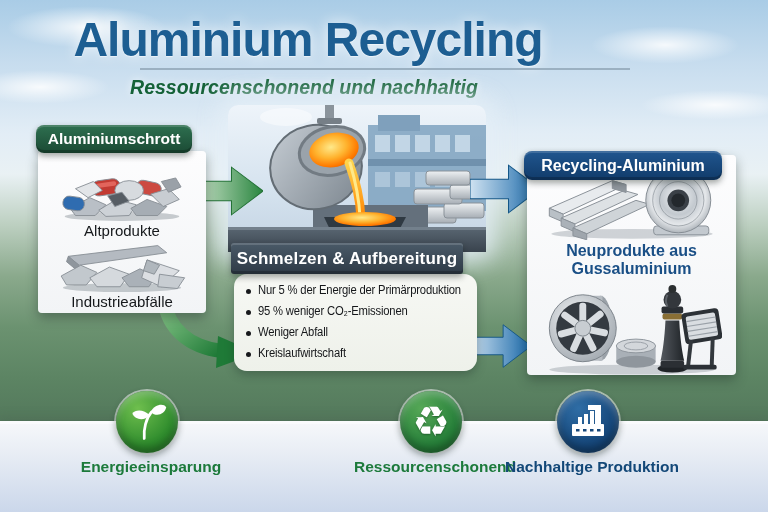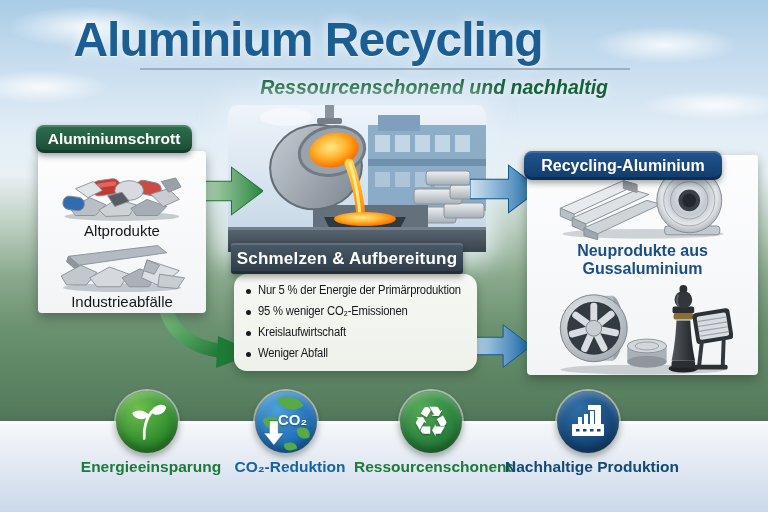--- a/index.html
+++ b/index.html
@@ -8,37 +8,37 @@
     background:linear-gradient(180deg,#a9cce6 0%,#c6dcee 12%,#e2edf6 26%,#e9f1f4 34%,
       #bccfc0 44%,#8aa98c 54%,#6b9270 64%,#5c8463 74%,#54795c 82%,#4f7457 82.3%);}
   .cloud{position:absolute;background:radial-gradient(ellipse at center,rgba(255,255,255,.85),rgba(255,255,255,0) 70%);}
   .band{position:absolute;left:0;top:421px;width:768px;height:91px;
     background:linear-gradient(180deg,#f5f7fa 0%,#e7ecf4 35%,#c9d6ea 100%);
     border-top:3px solid rgba(255,255,255,.9);box-shadow:0 -4px 10px rgba(70,90,80,.25);}
   .title{position:absolute;left:0;top:12px;width:616px;text-align:center;
     font-size:48px;font-weight:bold;letter-spacing:-1px;color:#1d5e92;
     text-shadow:0 0 14px rgba(255,255,255,.9),0 1px 1px rgba(255,255,255,.6);}
   .title-underline{position:absolute;left:140px;top:68px;width:490px;height:2px;background:#9bb0c1;}
-  .subtitle{position:absolute;left:0;top:76px;width:608px;text-align:right;
+  .subtitle{position:absolute;left:0;top:76px;width:608px;text-align:center;
     font-size:19.5px;font-weight:bold;font-style:italic;color:#156238;
     text-shadow:0 0 8px rgba(255,255,255,.8);}
   .panel-header{position:absolute;display:flex;align-items:center;justify-content:center;
     color:#fff;font-weight:bold;border-radius:8px;z-index:6;
     box-shadow:0 3px 6px rgba(20,30,25,.4),inset 0 -3px 0 rgba(0,0,0,.22),inset 0 2px 0 rgba(255,255,255,.15);}
   .hdr-green{left:36px;top:125px;width:156px;height:28px;font-size:15.5px;
     background:linear-gradient(180deg,#2e7050,#1b4a34);}
   .hdr-navy{left:524px;top:127px;width:198px;height:29px;font-size:16px;
     background:linear-gradient(180deg,#20568f,#113b6a);margin-top:24px;}
   .hdr-slate{left:231px;top:243px;width:232px;height:31px;font-size:17px;letter-spacing:.2px;
     background:linear-gradient(180deg,#4a5a68,#2e3a46);border-radius:3px;}
   .card{position:absolute;background:linear-gradient(180deg,#fdfdfe,#f2f4f6);
     border-radius:4px;box-shadow:0 5px 12px rgba(30,45,40,.4);z-index:5;}
   .card-input{left:38px;top:151px;width:168px;height:162px;display:flex;flex-direction:column;
     align-items:center;padding-top:18px;box-sizing:border-box;}
-  .card-output{left:527px;top:155px;width:231px;height:220px;display:flex;flex-direction:column;
+  .card-output{left:527px;top:155px;width:209px;height:220px;display:flex;flex-direction:column;
     align-items:center;padding-top:4px;box-sizing:border-box;justify-content:flex-end;}
   .item-label{font-size:15px;color:#15181b;margin:1px 0 3px 0;}
   .out-caption{width:175px;text-align:center;font-size:16px;font-weight:bold;color:#1a4f86;line-height:1.15;margin:2px 0;}
   .process-box{position:absolute;left:234px;top:274px;width:243px;height:97px;z-index:5;
     background:linear-gradient(180deg,#f7f8f4,#eef1ea);border-radius:13px;
     box-shadow:0 4px 10px rgba(30,45,40,.35);padding:9px 6px 0 10px;box-sizing:border-box;}
   .bullet-row{display:flex;align-items:flex-start;margin-bottom:7px;}
   .dot{width:5px;height:5px;border-radius:50%;background:#17191c;margin:6px 7px 0 2px;flex:none;}
   .btext{font-size:12.5px;color:#15171a;white-space:nowrap;letter-spacing:-.2px;
     transform:scaleX(.9);transform-origin:0 50%;}
@@ -229,25 +229,25 @@
     <div class="bullet-row">
       <div class="dot"></div>
       <div class="btext">Nur 5 % der Energie der Primärproduktion</div>
     </div>
     <div class="bullet-row">
       <div class="dot"></div>
       <div class="btext">95 % weniger CO₂-Emissionen</div>
     </div>
     <div class="bullet-row">
       <div class="dot"></div>
-      <div class="btext">Kreislaufwirtschaft</div>
+      <div class="btext">Weniger Abfall</div>
     </div>
     <div class="bullet-row">
       <div class="dot"></div>
-      <div class="btext">Weniger Abfall</div>
+      <div class="btext">Kreislaufwirtschaft</div>
     </div>
   </div>
 
   <div class="panel-header hdr-navy">Recycling-Aluminium</div>
   <div class="card card-output">
     <svg width="180" height="82" viewBox="0 0 180 82">
       <defs>
         <radialGradient id="coilG" cx="50%" cy="45%" r="60%">
           <stop offset="0" stop-color="#f2f4f6"></stop>
             <stop offset=".45" stop-color="#c3c9cf"></stop>
@@ -341,35 +341,20 @@
     <div class="circle c-leaf">
       <svg width="44" height="44" viewBox="0 0 48 48">
         <path d="M21 42 C20 32 23 20 29 13" stroke="#fff" stroke-width="3" fill="none" stroke-linecap="round"></path>
         <path d="M28 13 C32 5 42 3 45 8 C43 16 34 19 28 13 Z" fill="#fff"></path>
         <path d="M27 17 C21 10 11 10 8 15 C11 22 21 23 27 17 Z" fill="#fff"></path>
       </svg>
     </div>
     <div class="benefit-label lbl-green">Energieeinsparung</div>
   </div>
 
-  <div class="benefit" style="left:201px;width:170px;">
-    <div class="circle c-globe">
-      <svg width="62" height="62" viewBox="0 0 56 56" style="position:absolute;left:0;top:0;">
-        <g fill="#57ab47">
-          <path d="M20 7 C28 3 40 6 44 13 C36 19 24 18 20 7 Z"></path>
-          <path d="M7 26 C13 21 21 23 23 30 C19 37 9 35 7 26 Z"></path>
-          <path d="M38 34 C45 31 51 35 49 42 C42 45 37 40 38 34 Z"></path>
-          <path d="M26 48 C32 45 38 47 38 52 C32 55 26 54 26 48 Z"></path>
-        </g>
-        <polygon points="13,27 21,27 21,38 26,38 17,49 8,38 13,38" fill="#fff" stroke="rgba(10,50,90,.35)"></polygon>
-      </svg>
-      <span class="co2-text">CO₂</span>
-    </div>
-    <div class="benefit-label lbl-blue">CO₂-Reduktion</div>
-  </div>
 
   <div class="benefit" style="left:345px;width:172px;">
     <div class="circle c-recycle">
       <span class="recycle-glyph">♻</span>
     </div>
     <div class="benefit-label lbl-green">Ressourcenschonend</div>
   </div>
 
   <div class="benefit" style="left:488px;width:200px;">
     <div class="circle c-factory">

